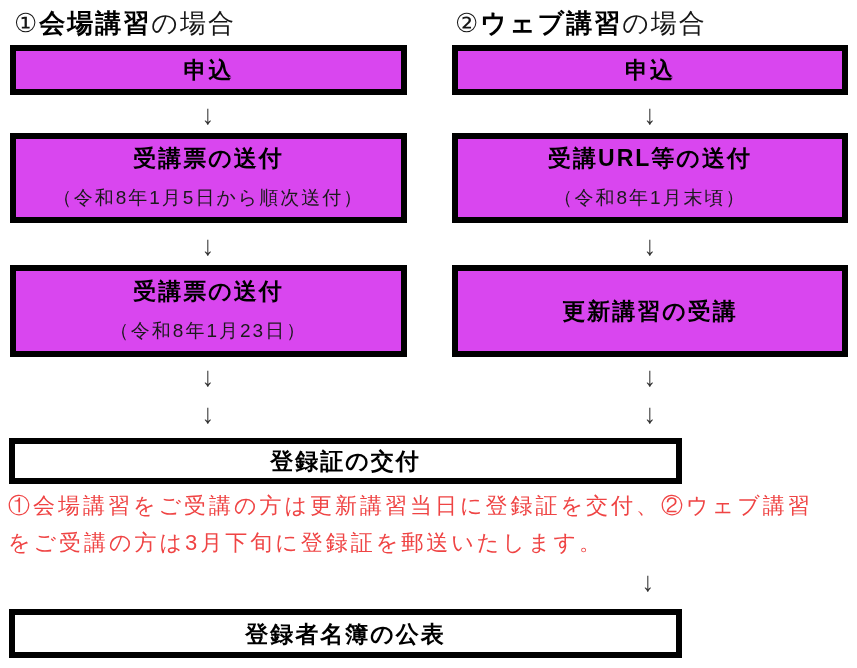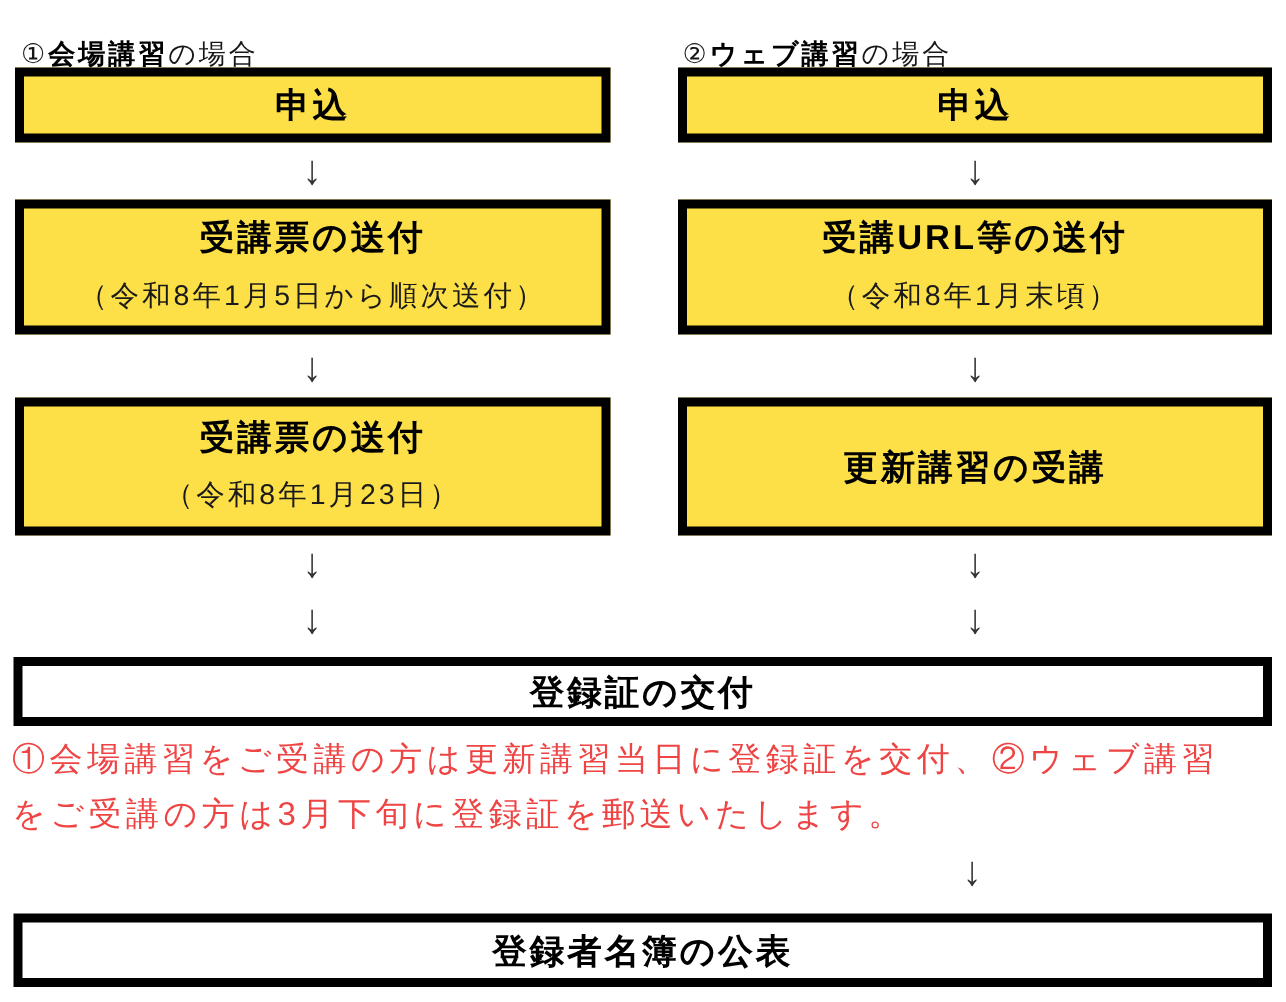--- a/index.html
+++ b/index.html
@@ -8,31 +8,31 @@
       position: relative;
       width: 857px;
       height: 668px;
       background: #ffffff;
       font-family: "Liberation Sans", sans-serif;
       color: #000000;
       overflow: hidden;
     }
     .col-header {
       position: absolute;
-      top: 24px;
-      font-size: 18px;
+      top: 6px;
+      font-size: 26px;
       letter-spacing: 2px;
       color: #161616;
       white-space: nowrap;
     }
     .col-header .hdr-em { font-weight: bold; color: #000000; }
     .step-box {
       position: absolute;
       border: 6px solid #000000;
-      background: #fde047;
+      background: #d946ef;
       display: flex;
       flex-direction: column;
       align-items: center;
       justify-content: center;
       text-align: center;
       gap: 12px;
     }
     .box-title {
       font-weight: bold;
       font-size: 23px;
@@ -65,21 +65,21 @@
     .row3 { top: 265px; height: 92px; }
     .ar-l { left: 193px; }
     .ar-r { left: 635px; }
     .ar-g1 { top: 99px; }
     .ar-g2 { top: 230px; }
     .ar-g3a { top: 361px; }
     .ar-g3b { top: 398px; }
     .wide-box {
       position: absolute;
       left: 9px;
-      width: 839px;
+      width: 673px;
       border: 6px solid #000000;
       background: #ffffff;
       display: flex;
       align-items: center;
       justify-content: center;
       text-align: center;
     }
     .wide-1 { top: 438px; height: 46px; }
     .wide-2 { top: 609px; height: 49px; }
     .note {

